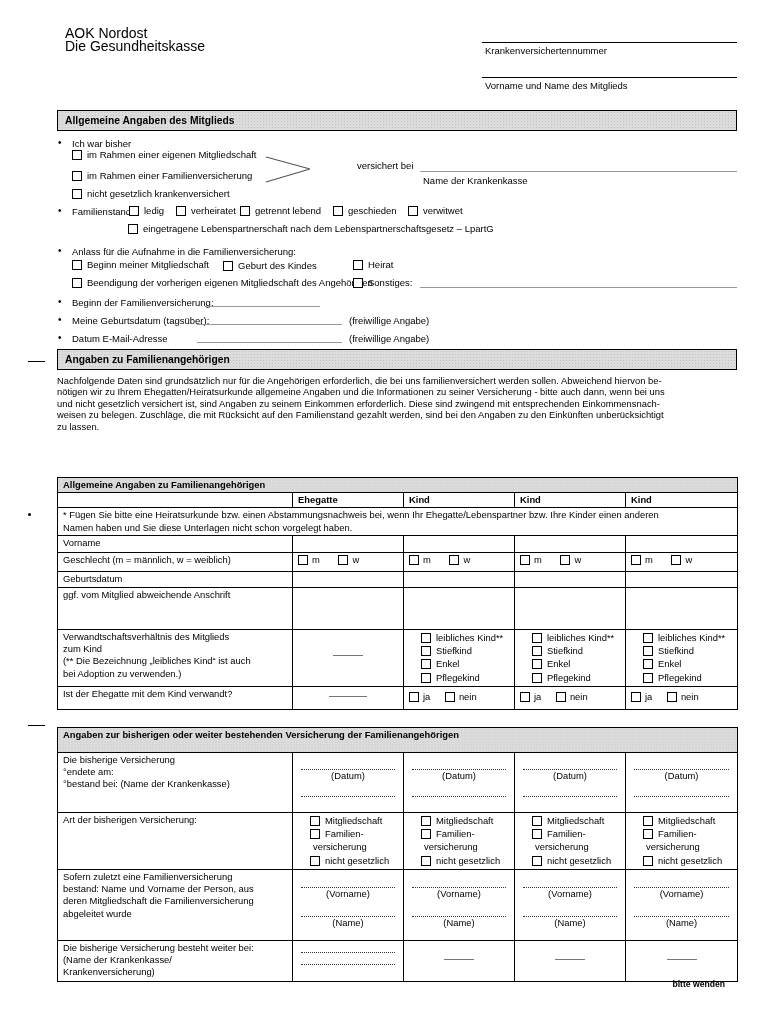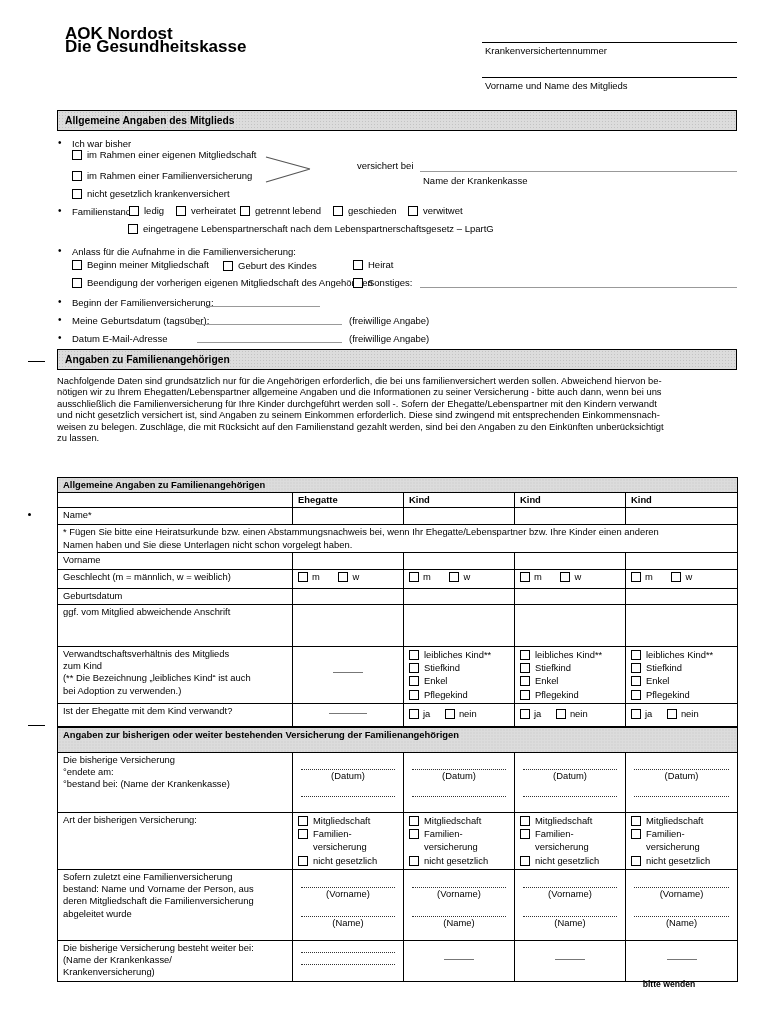--- a/index.html
+++ b/index.html
@@ -1,41 +1,41 @@
 <!DOCTYPE html>
 <html><head>
 <meta charset="utf-8">
 <style>
   html,body{margin:0;padding:0;background:#fff}
   .page{position:relative;width:770px;height:1024px;background:#fff;overflow:hidden;
         font-family:"Liberation Sans","DejaVu Sans",sans-serif;color:#000;font-size:9.5px;line-height:1.2}
   .abs{position:absolute}
   .b{font-weight:bold}
-  .brand{font-size:17px;font-weight:bold;line-height:13px}
+  .brand{font-size:14px;font-weight:normal;line-height:13px}
   .title{font-size:12.2px;font-weight:bold;white-space:nowrap}
   .secbar{box-sizing:border-box;width:680px;background:#dcdcdc;
           background-image:radial-gradient(circle,#c3c3c3 .6px,transparent .7px);background-size:3px 3px;
           border:1.2px solid #000;font-weight:bold;font-size:10.3px;padding:4px 7px 3px 7px;white-space:nowrap}
   .hline{border-top:1.4px solid #000}
   .wline{border-top:1.6px solid #999}
   .lab{font-size:9.5px;white-space:nowrap}
   .cb{display:inline-block;box-sizing:border-box;width:10px;height:10px;border:1.7px solid #000;background:#fff;flex:none}
   .row{display:flex;align-items:center;gap:5px;white-space:nowrap}
   .pair{display:inline-flex;align-items:center;gap:4px;white-space:nowrap}
   .bul::before{content:"•";font-size:10px}
   .par div{white-space:nowrap}
   .par{font-size:9.4px;line-height:11.4px}
   table.t{border-collapse:collapse;table-layout:fixed;width:680px;border:1.6px solid #000;background:#fff}
   table.t td{border:1px solid #000;padding:1px 5px;vertical-align:top;font-size:9.4px;line-height:1.3;overflow:hidden}
   td.tbar{background:#dcdcdc;background-image:radial-gradient(circle,#c3c3c3 .6px,transparent .7px);background-size:3px 3px;
           font-weight:bold;font-size:10.2px;padding:2px 7px}
   .dots{height:0;border-bottom:1.7px dotted #333;margin:0 3px}
   .clab{text-align:center;white-space:nowrap}
   .dashline{width:30px;border-top:1.3px solid #777;margin:0 auto}
-  .optstack .row{margin:1px 0}
+  .optstack .row{margin:1px 12px}
   .nw{white-space:nowrap}
   .small{font-size:8.6px}
 </style>
 </head>
 <body>
 
 <div class="page">
 
   <div class="abs brand" style="left:65px;top:27px">
     <div>AOK Nordost</div>
@@ -133,22 +133,21 @@
 
   <span class="abs bul" style="left:58px;top:332px"></span>
   <div class="abs lab" style="left:72px;top:333px">Datum E-Mail-Adresse</div>
   <div class="abs wline" style="left:197px;top:342px;width:145px"></div>
   <div class="abs lab" style="left:349px;top:333px">(freiwillige Angabe)</div>
 
   <div class="abs secbar" style="left:57px;top:349px">Angaben zu Familienangehörigen</div>
 
   <div class="abs par" style="left:57px;top:375px;width:690px">
     <div>Nachfolgende Daten sind grundsätzlich nur für die Angehörigen erforderlich, die bei uns familienversichert werden sollen. Abweichend hiervon be-</div>
-    <div>nötigen wir zu Ihrem Ehegatten/Lebenspartner allgemeine Angaben und die Informationen zu seiner Versicherung - bitte auch dann, wenn bei uns</div>
-    <div>ausschließlich die Familienversicherung für Ihre Kinder durchgeführt werden soll -. Sofern der Ehegatte/Lebenspartner mit den Kindern verwandt</div>
+    <div>nötigen wir zu Ihrem Ehegatten/Heiratsurkunde allgemeine Angaben und die Informationen zu seiner Versicherung - bitte auch dann, wenn bei uns</div>
     <div>und nicht gesetzlich versichert ist, sind Angaben zu seinem Einkommen erforderlich. Diese sind zwingend mit entsprechenden Einkommensnach-</div>
     <div>weisen zu belegen. Zuschläge, die mit Rücksicht auf den Familienstand gezahlt werden, sind bei den Angaben zu den Einkünften unberücksichtigt</div>
     <div>zu lassen.</div>
   </div>
 
   <table class="abs t" style="left:57px;top:477px">
     <colgroup>
         <col style="width:235px">
         <col style="width:111px">
         <col style="width:111px">
@@ -159,27 +158,20 @@
         <tr style="height:15px">
           <td class="tbar" colspan="5">Allgemeine Angaben zu Familienangehörigen</td>
         </tr>
     <tr style="height:13px">
       <td></td>
       <td class="b">Ehegatte</td>
       <td class="b">Kind</td>
       <td class="b">Kind</td>
       <td class="b">Kind</td>
     </tr>
-    <tr style="height:17px">
-      <td>Name*</td>
-      <td></td>
-      <td></td>
-      <td></td>
-      <td></td>
-    </tr>
     <tr style="height:26px">
       <td colspan="5">
         <div class="nw">* Fügen Sie bitte eine Heiratsurkunde bzw. einen Abstammungsnachweis bei, wenn Ihr Ehegatte/Lebenspartner bzw. Ihre Kinder einen anderen</div>
         <div class="nw">Namen haben und Sie diese Unterlagen nicht schon vorgelegt haben.</div>
       </td>
     </tr>
     <tr style="height:17px">
       <td>Vorname</td>
       <td></td>
       <td></td>
@@ -501,15 +493,15 @@
             <div class="dashline" style="margin-top:17px"></div>
           </td>
     </tr>
   </tbody>
     </table>
 
   <div class="abs" style="left:28px;top:361px;width:17px;border-top:1.2px solid #000"></div>
   <div class="abs" style="left:28px;top:513px;width:3px;height:3px;background:#000;border-radius:50%"></div>
   <div class="abs" style="left:28px;top:725px;width:17px;border-top:1.2px solid #000"></div>
 
-  <div class="abs b small" style="left:599px;top:979px;width:140px;text-align:center">bitte wenden</div>
+  <div class="abs b small" style="left:585px;top:979px;width:140px;text-align:right">bitte wenden</div>
 
 </div>
 
 </body></html>

